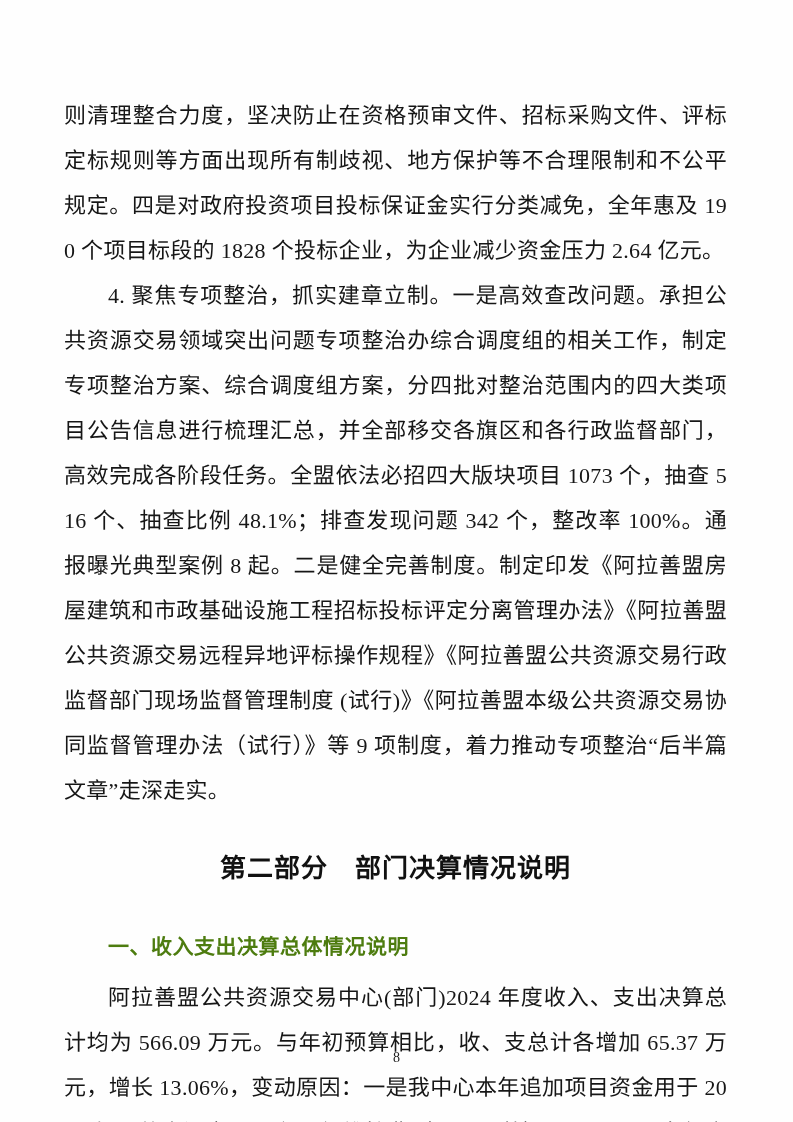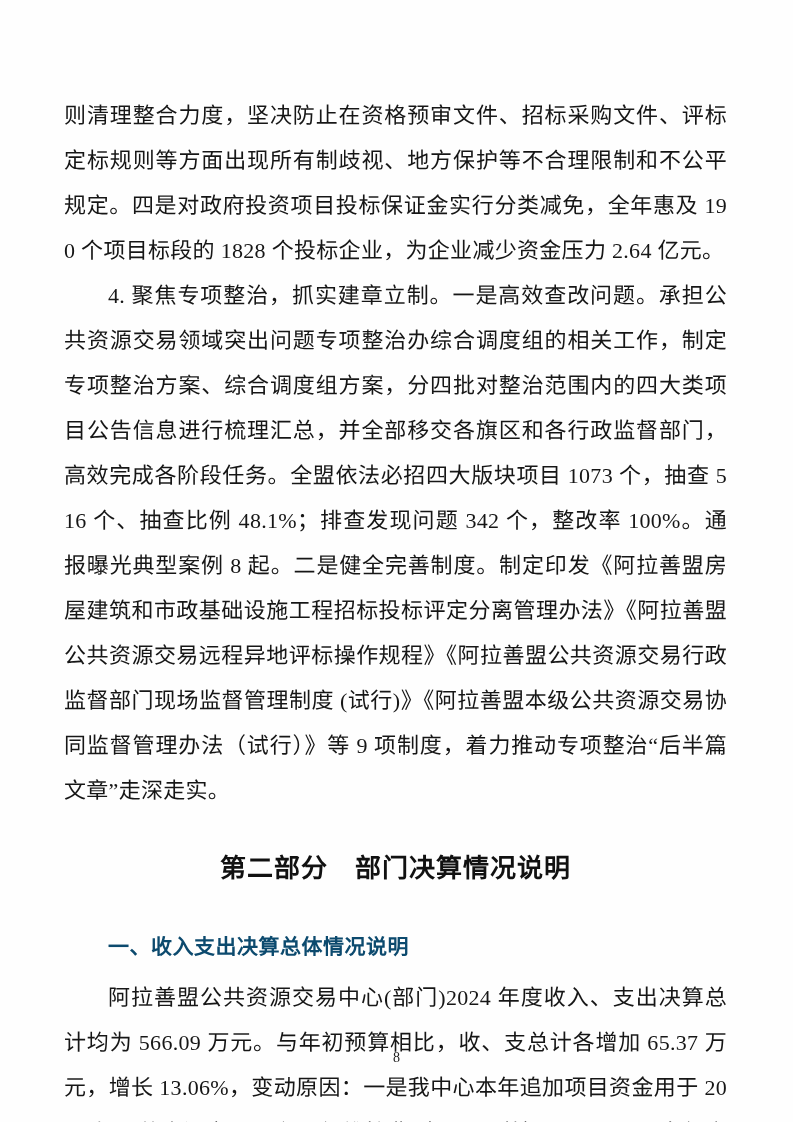--- a/index.html
+++ b/index.html
@@ -40,21 +40,21 @@
     color: #111111;
     letter-spacing: 1px;
   }
   h2.subsection-heading {
     margin: 44px 0 8px 0;
     padding-left: 44px;
     font-size: 21px;
     line-height: 30px;
     font-weight: bold;
     font-family: "Liberation Sans", "DejaVu Sans", sans-serif;
-    color: #0c4a6e;
+    color: #4d7c0f;
     letter-spacing: 0.5px;
   }
   p.overview {
     margin-top: 13px;
   }
   .page-number {
     position: absolute;
     left: 0;
     bottom: 56px;
     width: 100%;

